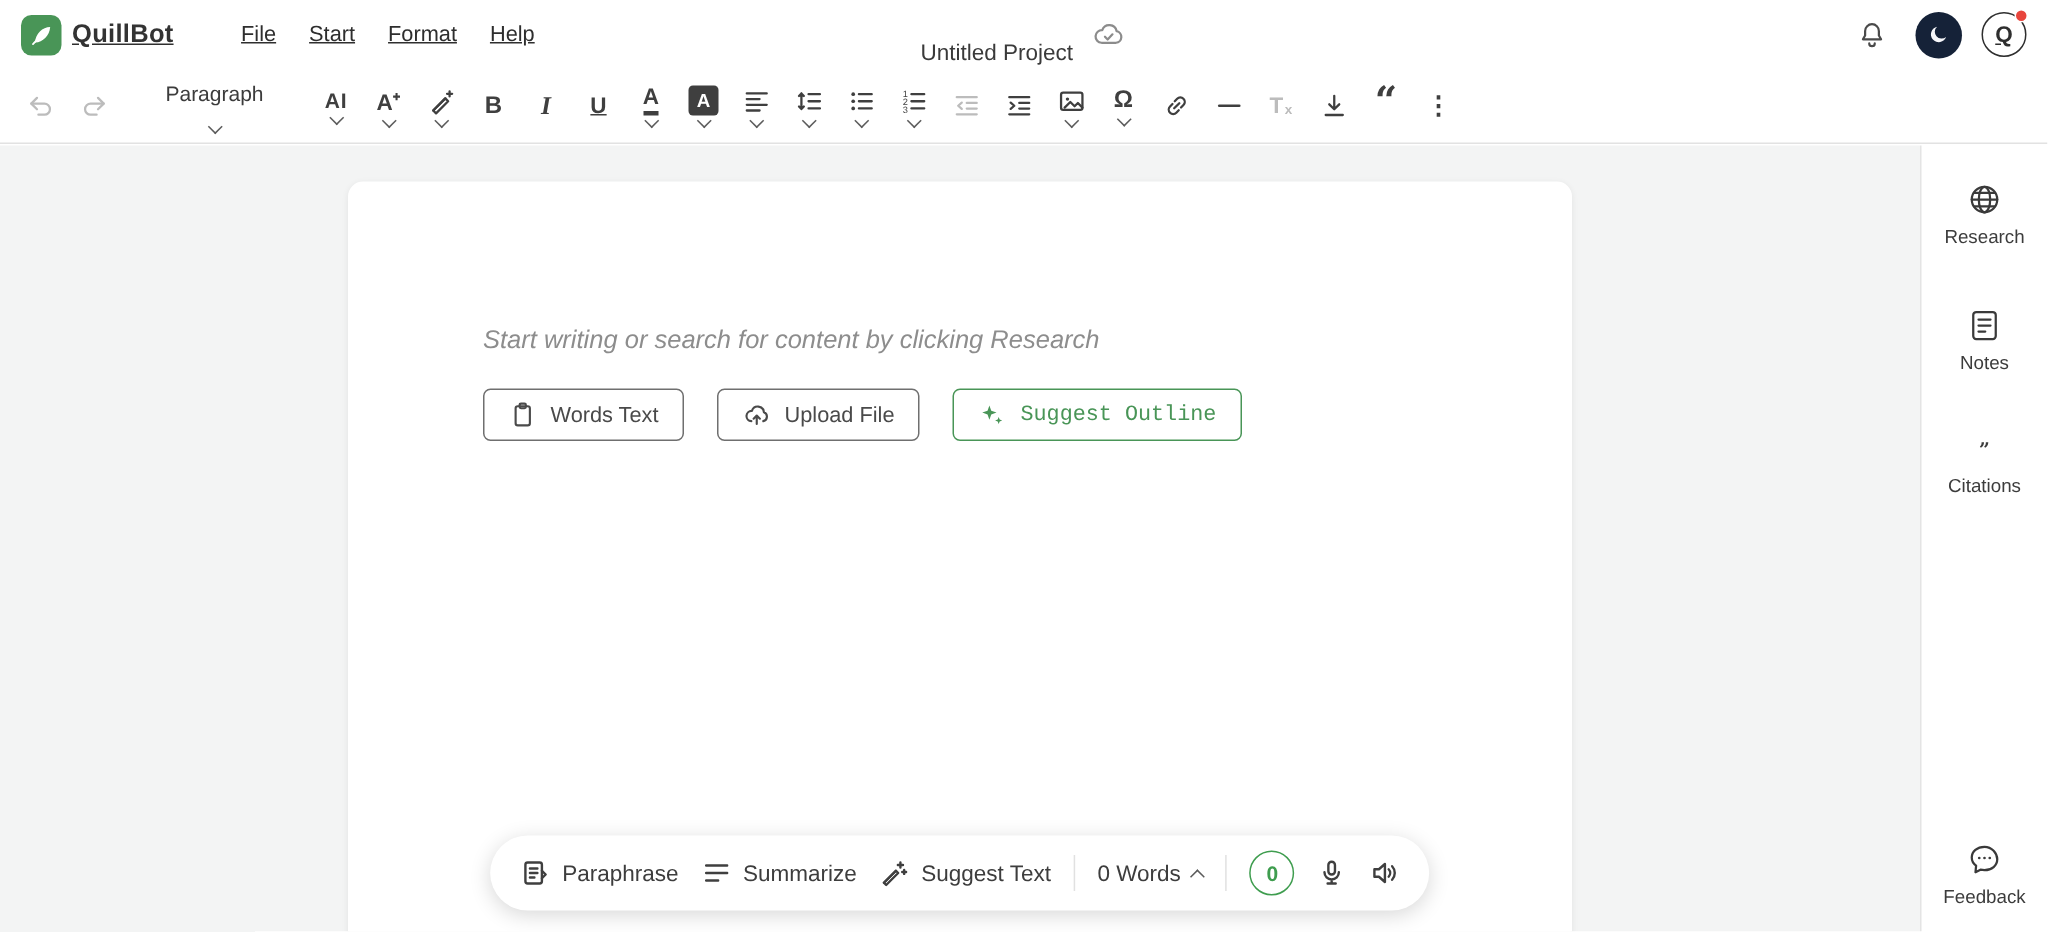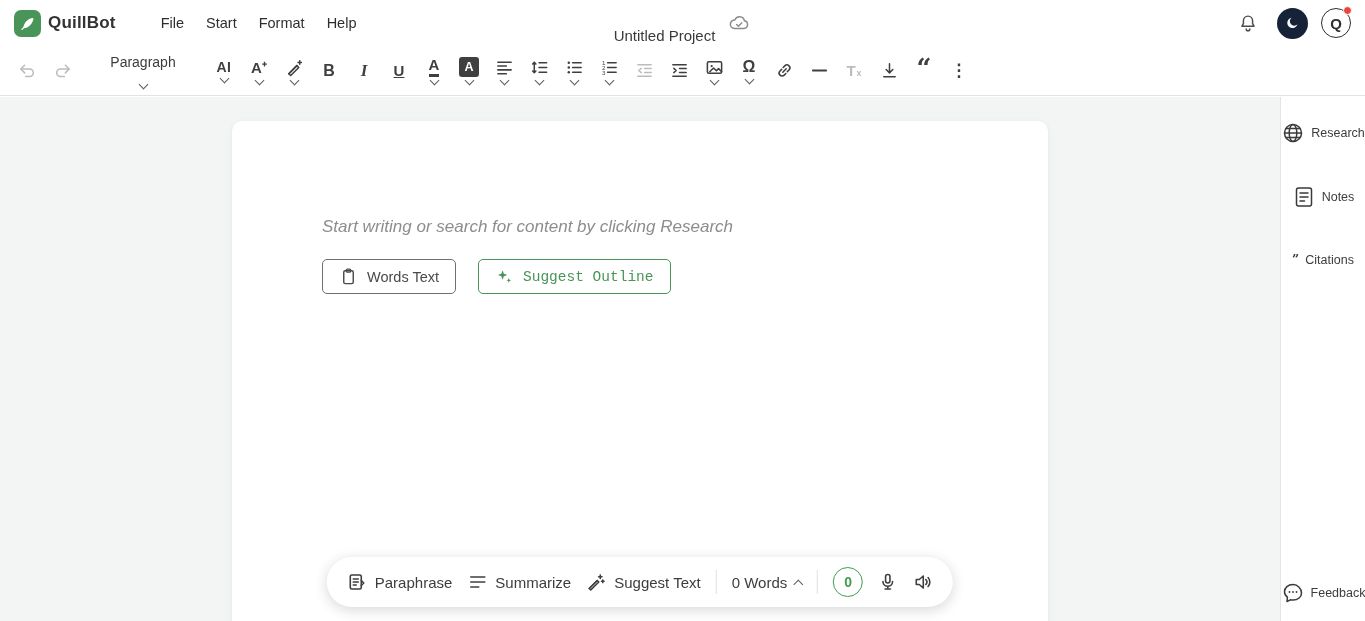--- a/index.html
+++ b/index.html
@@ -1,21 +1,21 @@
 <!DOCTYPE html>
 <html><head>
 <meta charset="utf-8">
 <style>
   * { margin:0; padding:0; box-sizing:border-box; }
   html,body { width:1365px; height:621px; overflow:hidden; }
   body { font-family:"Liberation Sans", sans-serif; background:#fff; position:relative; color:#2f2f2f; }
   button { background:none; border:none; font-family:inherit; cursor:pointer; color:inherit; }
 
   
-  .topbar { height:46px; display:flex; align-items:center; padding:0 14px; position:relative; background:#fff; }
+  .topbar { height:46px; display:flex; align-items:center; padding:0 14px; position:relative; background:#fff;text-decoration:underline; }
   .brand { display:flex; align-items:center; gap:7px; }
   .logo-badge { width:27px; height:27px; border-radius:7px; background:#499557; display:flex; align-items:center; justify-content:center; }
   .brand-text { font-size:17px; font-weight:700; color:#333; letter-spacing:.2px; }
   .menus { display:flex; margin-left:34px; }
   .menu { font-size:14.5px; color:#2e2e2e; padding:6px 11px; border-radius:4px; }
   .title-wrap { position:absolute; left:50%; transform:translateX(-50%); display:flex; align-items:center; gap:12px; }
   .proj-title { font-size:15px; color:#3a3a3a;margin-top:24px; }
   .top-right { margin-left:auto; display:flex; align-items:center; gap:13px; }
   .iconbtn { display:flex; align-items:center; justify-content:center; width:32px; height:32px; border-radius:50%; position:relative; }
   .moon-toggle { width:31px; height:31px; border-radius:50%; background:#152238; display:flex; align-items:center; justify-content:center; }
@@ -56,21 +56,21 @@
 
   
   .pill { position:absolute; left:50%; transform:translateX(-50%); bottom:14px; height:50px; background:#fff; border-radius:26px; box-shadow:0 3px 14px rgba(0,0,0,.16); display:flex; align-items:center; padding:0 20px; gap:15px; }
   .pill-btn { display:flex; align-items:center; gap:8px; font-size:15px; color:#3d3d3d; }
   .pill-btn svg { width:20px; height:20px; fill:none; stroke:#3f3f3f; stroke-width:1.6; stroke-linecap:round; stroke-linejoin:round; }
   .pill-div { width:1px; height:24px; background:#e1e1e1; }
   .score { width:30px; height:30px; border-radius:50%; border:1.8px solid #3f9d4f; color:#3f9d4f; font-size:14px; font-weight:600; display:flex; align-items:center; justify-content:center; }
 
   
   .rightbar { position:absolute; top:97px; right:0; width:85px; bottom:0; background:#fff; border-left:1px solid #e4e4e4; display:flex; flex-direction:column; align-items:center; padding-top:24px; }
-  .side-item { display:flex; flex-direction:row; align-items:center; gap:6px; margin-bottom:40px; color:#3a3a3a; }
+  .side-item { display:flex; flex-direction:column; align-items:center; gap:6px; margin-bottom:40px; color:#3a3a3a; }
   .side-item span { font-size:12.5px; color:#3c3c3c; }
   .side-item svg { width:24px; height:24px; fill:none; stroke:#3a3a3a; stroke-width:1.5; stroke-linecap:round; stroke-linejoin:round; }
   .cit-glyph { font-family:"DejaVu Serif", serif; font-weight:700; font-size:34px; line-height:22px; height:22px; color:#3a3a3a; }
   .feedback-item { margin-top:auto; margin-bottom:16px; }
 </style>
 </head>
 <body>
 
 <div class="topbar">
   <div class="brand">
@@ -262,20 +262,27 @@
   <div class="doc">
     <p class="placeholder">Start writing or search for content by clicking Research</p>
     <div class="start-buttons">
       <button class="sbtn">
         <svg viewBox="0 0 20 20">
           <rect x="5" y="4" width="10" height="13.5" rx="1.5"></rect>
             <rect x="7.8" y="2.2" width="4.4" height="3.2" rx="1"></rect>
         </svg>
         <span>Words Text</span>
       </button>
+      <button class="sbtn">
+        <svg viewBox="0 0 20 20">
+          <path d="M6.2 14.5 a3.6 3.6 0 0 1 .4-7.2 A4.3 4.3 0 0 1 15 8.2 a3.3 3.3 0 0 1 -0.4 6.3"></path>
+          <path d="M10 16.5 v-5.5 M7.8 12.8 10 10.6 12.2 12.8"></path>
+        </svg>
+        <span>Upload File</span>
+      </button>
       <button class="sbtn green">
         <svg viewBox="0 0 20 20">
           <path d="M8 3.5 9.3 7.2 13 8.5 9.3 9.8 8 13.5 6.7 9.8 3 8.5 6.7 7.2 Z" fill="currentColor" stroke="none"></path>
           <path d="M14.5 11.5 15.2 13.3 17 14 15.2 14.7 14.5 16.5 13.8 14.7 12 14 13.8 13.3 Z" fill="currentColor" stroke="none"></path>
         </svg>
         <span>Suggest Outline</span>
       </button>
     </div>
   </div>
 

